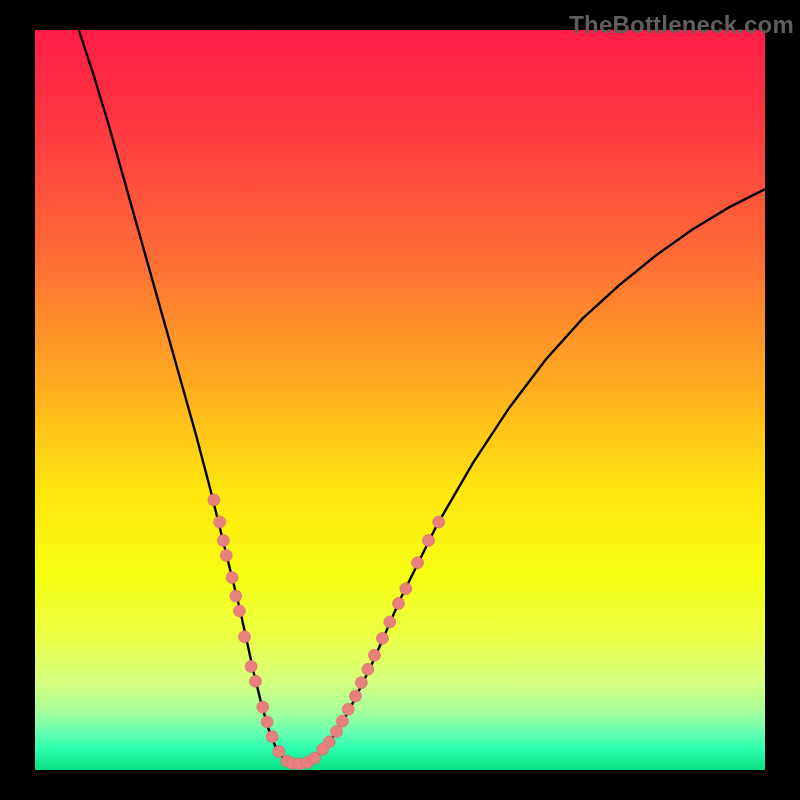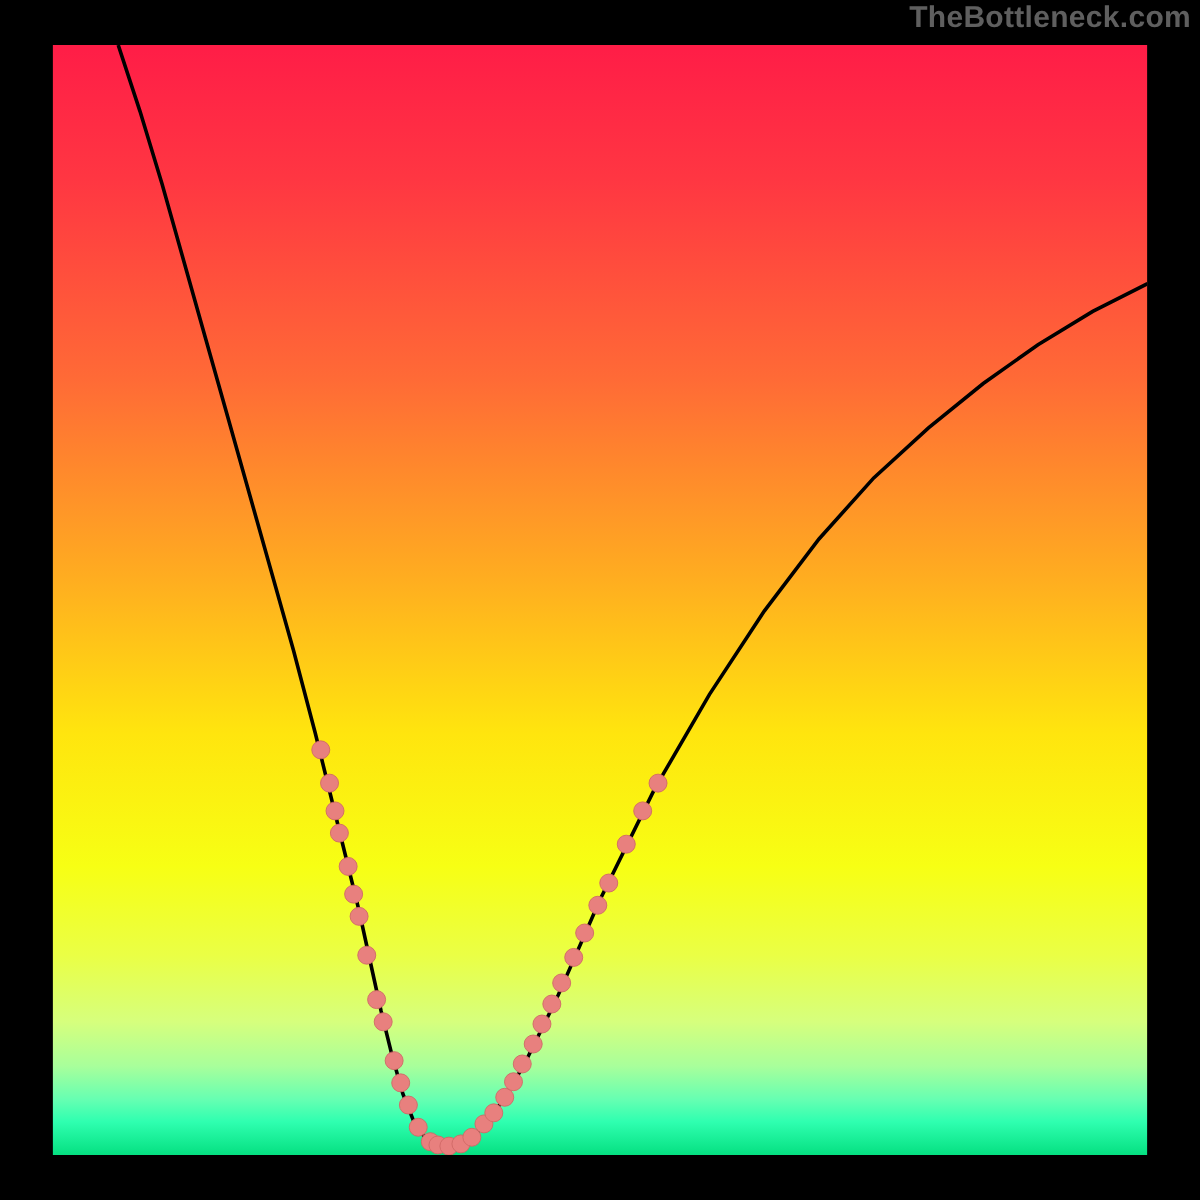--- a/index.html
+++ b/index.html
@@ -12,24 +12,24 @@
     overflow: hidden;
   }
   .frame {
     position: relative;
     width: 800px;
     height: 800px;
     background: #000;
   }
   .watermark {
     position: absolute;
-    top: 1px;
+    top: 11px;
     right: 6px;
     color: #5f5f5f;
-    font-size: 20px;
+    font-size: 24px;
     font-weight: 600;
     letter-spacing: 0.2px;
     z-index: 20;
     user-select: none;
   }
   .plot-area {
     position: absolute;
     left: 35px;
     top: 30px;
     width: 730px;

